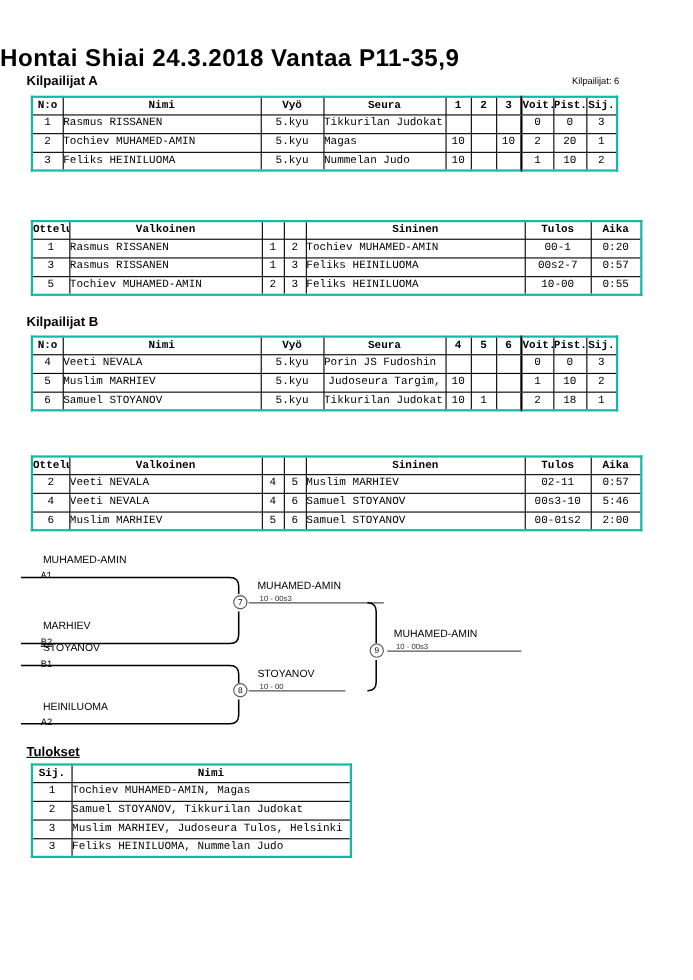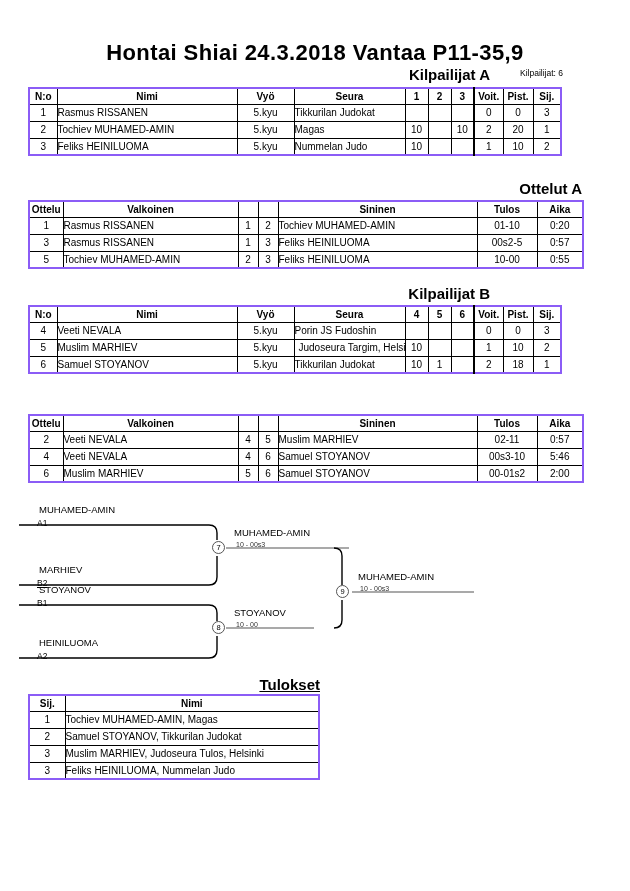--- a/index.html
+++ b/index.html
@@ -22,39 +22,40 @@
     width: 630px;
     height: 891px;
   }
 
   
   .title {
     position: absolute;
     top: 40px;
     left: 0;
     width: 630px;
-    text-align: center;
+    text-align: left;
     font-size: 22px;
     font-weight: bold;
     letter-spacing: 0.4px;
   }
   .entrants {
     position: absolute;
     top: 68px;
     left: 520px;
     font-size: 8.5px;
     white-space: nowrap;
   }
 
   
   .caption {
     position: absolute;
-    font-size: 15px;
+    font-size: 12px;
     font-weight: bold;
-    text-align: right;
+    text-align: left;
+    padding-left: 24px;
   }
 
   
   .tbl {
     position: absolute;
     border-collapse: collapse;
     font-size: 10px;
     background: #fff;
     table-layout: fixed;
   }
@@ -65,21 +66,22 @@
     font-weight: normal;
     overflow: hidden;
     white-space: nowrap;
   }
   .tbl th {
     font-weight: bold;
     text-align: center;
     height: 16px;
   }
   .outer {
-    border: 2px solid #8b5cf6;
+    border: 2px solid #14b8a6;
+    font-family: Liberation Mono, monospace;
   }
   .c  { text-align: center; }
   .l  { text-align: left; padding-left: 4px; }
   .thickleft { border-left: 2px solid #000 !important; }
 
   
   .spill {
     position: relative;
   }
   .spill span {
@@ -199,21 +201,20 @@
       <td class="c">10</td>
       <td class="c"></td>
       <td class="c"></td>
       <td class="c thickleft">1</td>
       <td class="c">10</td>
       <td class="c">2</td>
     </tr>
   </tbody>
     </table>
 
-  <div class="caption" style="top:180px; left:0; width:582px;">Ottelut A</div>
 
   <table class="tbl outer" style="left:28px; top:200px; width:554px;">
     <colgroup>
       <col style="width:34px">
         <col style="width:175px">
       <col style="width:20px">
         <col style="width:20px">
       <col style="width:199px">
         <col style="width:60px">
         <col style="width:46px">
@@ -227,30 +228,30 @@
       <th class="c">Sininen</th>
       <th class="c">Tulos</th>
       <th class="c">Aika</th>
     </tr>
     <tr>
       <td class="c">1</td>
       <td class="l">Rasmus RISSANEN</td>
       <td class="c">1</td>
       <td class="c">2</td>
       <td class="l">Tochiev MUHAMED-AMIN</td>
-      <td class="c">01-10</td>
+      <td class="c">00-1</td>
       <td class="c">0:20</td>
     </tr>
     <tr>
       <td class="c">3</td>
       <td class="l">Rasmus RISSANEN</td>
       <td class="c">1</td>
       <td class="c">3</td>
       <td class="l">Feliks HEINILUOMA</td>
-      <td class="c">00s2-5</td>
+      <td class="c">00s2-7</td>
       <td class="c">0:57</td>
     </tr>
     <tr>
       <td class="c">5</td>
       <td class="l">Tochiev MUHAMED-AMIN</td>
       <td class="c">2</td>
       <td class="c">3</td>
       <td class="l">Feliks HEINILUOMA</td>
       <td class="c">10-00</td>
       <td class="c">0:55</td>
@@ -392,21 +393,21 @@
 
       <path d="M 222 133 L 310 133" fill="none" stroke="#555" stroke-width="1.2"></path>
 
       <path d="M 330 53 Q 338 53 338 61 L 338 90" fill="none" stroke="#000" stroke-width="1.4"></path>
       <path d="M 330 133 Q 338 133 338 125 L 338 105" fill="none" stroke="#000" stroke-width="1.4"></path>
 
       <path d="M 348 97 L 470 97" fill="none" stroke="#555" stroke-width="1.2"></path>
     </svg>
 
     <div class="bkt-name" style="left:35px; top:9px;">MUHAMED-AMIN</div>
-    <div class="bkt-seed" style="left:33px; top:23px;">A1</div>
+    <div class="bkt-seed" style="left:33px; top:23px;font-family:Liberation Mono, monospace;">A1</div>
 
     <div class="bkt-name" style="left:35px; top:69px;">MARHIEV</div>
     <div class="bkt-seed" style="left:33px; top:83px;text-decoration:underline;">B2</div>
 
     <div class="bkt-name" style="left:35px; top:89px; top:89px;">STOYANOV</div>
     <div class="bkt-seed" style="left:33px; top:103px;">B1</div>
 
     <div class="bkt-name" style="left:35px; top:142px;">HEINILUOMA</div>
     <div class="bkt-seed" style="left:33px; top:156px;">A2</div>
 

